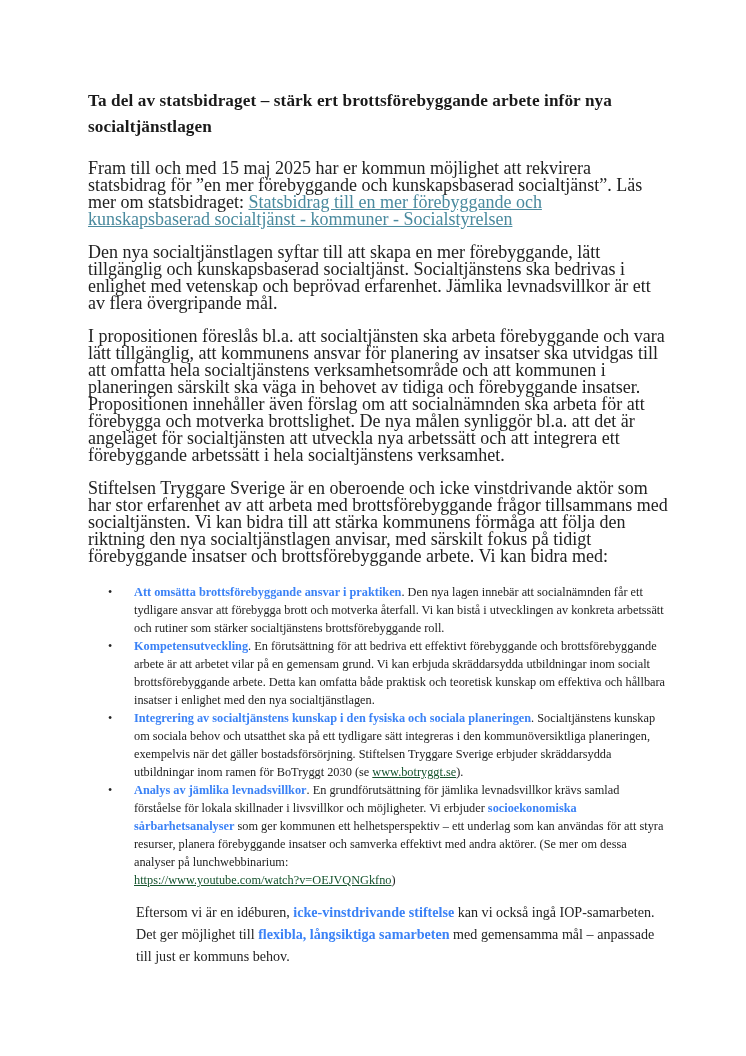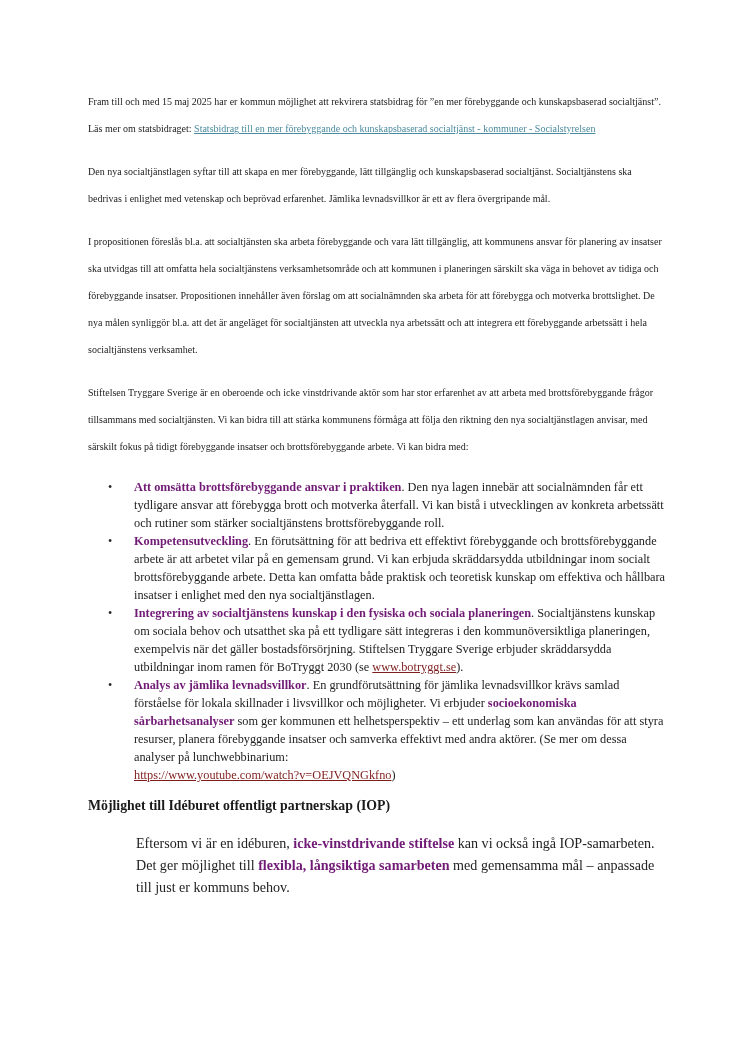--- a/index.html
+++ b/index.html
@@ -6,39 +6,40 @@
   body { width: 746px; height: 1056px; position: relative; overflow: hidden; }
   .page {
     position: absolute; left: 88px; top: 88px; width: 580px;
     font-family: "Liberation Serif", "DejaVu Serif", serif;
     color: #222222;
   }
   h1 {
     font-size: 17.2px; line-height: 26px; font-weight: bold;
     margin: 0 0 20px 0; color: #1a1a1a; letter-spacing: 0.1px;
   }
-  p { font-size: 10px; line-height: 27px; margin: 0 0 16px 0; }
+  p { font-size: 18px; line-height: 17px; margin: 0 0 16px 0; }
   a.doc-link { text-decoration: underline; }
   a.link-teal { color: #4a8a9e; }
-  a.link-blue { color: #7f1d1d; }
+  a.link-blue { color: #14532d; }
   ul.bullets { list-style: none; margin: 0 0 12px 0; padding: 0 0 0 46px; }
   ul.bullets li { position: relative; font-size: 12.3px; line-height: 18px; margin: 0; }
   ul.bullets li .bullet {
     position: absolute; left: -26px; top: 0; font-size: 12px;
   }
-  b { font-weight: bold; color: #701a75; }
+  b { font-weight: bold; color: #3b82f6; }
   h2 {
     font-size: 13.8px; line-height: 20px; font-weight: bold; margin: 6px 0 16px 0; color: #1a1a1a;
   }
   p.large { font-size: 14.1px; line-height: 22px; margin-left: 48px; }
 </style>
 </head>
 <body>
 
 <div class="page">
+  <h1>Ta del av statsbidraget – stärk ert brottsförebyggande arbete inför nya socialtjänstlagen</h1>
 
   <p><span>Fram till och med 15 maj 2025 har er kommun möjlighet att rekvirera statsbidrag för ”en mer förebyggande och kunskapsbaserad socialtjänst”. Läs mer om statsbidraget: </span><a class="doc-link link-teal">Statsbidrag till en mer förebyggande och kunskapsbaserad socialtjänst - kommuner - Socialstyrelsen</a></p>
 
   <p>Den nya socialtjänstlagen syftar till att skapa en mer förebyggande, lätt tillgänglig och kunskapsbaserad socialtjänst. Socialtjänstens ska bedrivas i enlighet med vetenskap och beprövad erfarenhet. Jämlika levnadsvillkor är ett av flera övergripande mål.</p>
   <p>I propositionen föreslås bl.a. att socialtjänsten ska arbeta förebyggande och vara lätt tillgänglig, att kommunens ansvar för planering av insatser ska utvidgas till att omfatta hela socialtjänstens verksamhetsområde och att kommunen i planeringen särskilt ska väga in behovet av tidiga och förebyggande insatser. Propositionen innehåller även förslag om att socialnämnden ska arbeta för att förebygga och motverka brottslighet. De nya målen synliggör bl.a. att det är angeläget för socialtjänsten att utveckla nya arbetssätt och att integrera ett förebyggande arbetssätt i hela socialtjänstens verksamhet.</p>
   <p style="margin-bottom:18px;">Stiftelsen Tryggare Sverige är en oberoende och icke vinstdrivande aktör som har stor erfarenhet av att arbeta med brottsförebyggande frågor tillsammans med socialtjänsten. Vi kan bidra till att stärka kommunens förmåga att följa den riktning den nya socialtjänstlagen anvisar, med särskilt fokus på tidigt förebyggande insatser och brottsförebyggande arbete. Vi kan bidra med:</p>
 
   <ul class="bullets">
     <li>
       <span class="bullet">•</span>
@@ -51,16 +52,15 @@
     <li>
       <span class="bullet">•</span>
       <b>Integrering av socialtjänstens kunskap i den fysiska och sociala planeringen</b><span>. Socialtjänstens kunskap om sociala behov och utsatthet ska på ett tydligare sätt integreras i den kommunöversiktliga planeringen, exempelvis när det gäller bostadsförsörjning. Stiftelsen Tryggare Sverige erbjuder skräddarsydda utbildningar inom ramen för BoTryggt 2030 (se </span><a class="doc-link link-blue">www.botryggt.se</a><span>).</span>
     </li>
     <li>
       <span class="bullet">•</span>
       <b>Analys av jämlika levnadsvillkor</b><span>. En grundförutsättning för jämlika levnadsvillkor krävs samlad förståelse för lokala skillnader i livsvillkor och möjligheter. Vi erbjuder </span><b>socioekonomiska sårbarhetsanalyser</b><span> som ger kommunen ett helhetsperspektiv – ett underlag som kan användas för att styra resurser, planera förebyggande insatser och samverka effektivt med andra aktörer. (Se mer om dessa analyser på lunchwebbinarium: </span><br><a class="doc-link link-blue">https://www.youtube.com/watch?v=OEJVQNGkfno</a><span>)</span>
     </li>
   </ul>
 
-  <h2>Möjlighet till Idéburet offentligt partnerskap (IOP)</h2>
 
   <p class="large"><span>Eftersom vi är en idéburen, </span><b>icke-vinstdrivande stiftelse</b><span> kan vi också ingå IOP-samarbeten. Det ger möjlighet till </span><b>flexibla, långsiktiga samarbeten</b><span> med gemensamma mål – anpassade till just er kommuns behov.</span></p>
 </div>
 
 </body></html>

